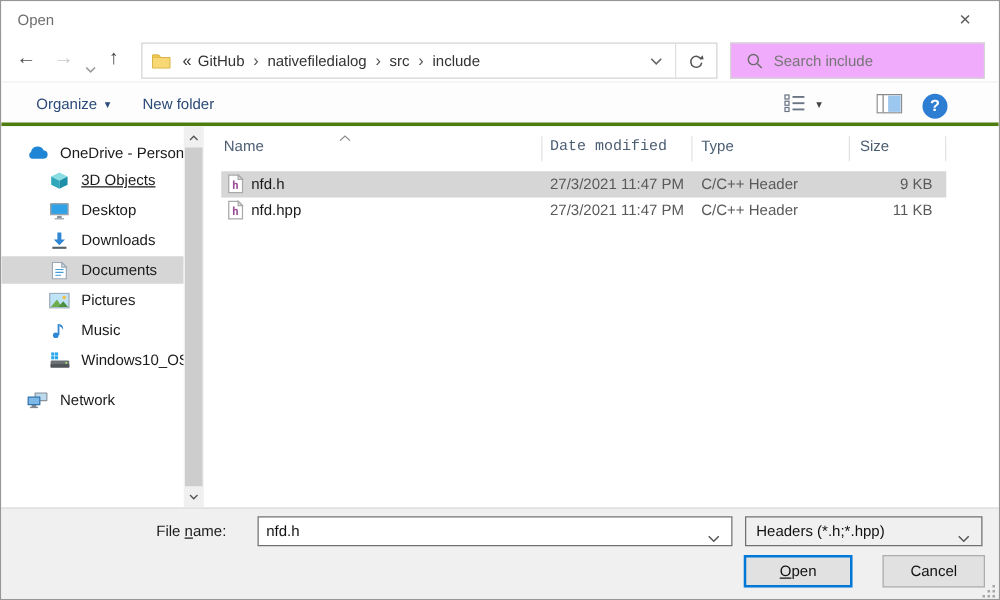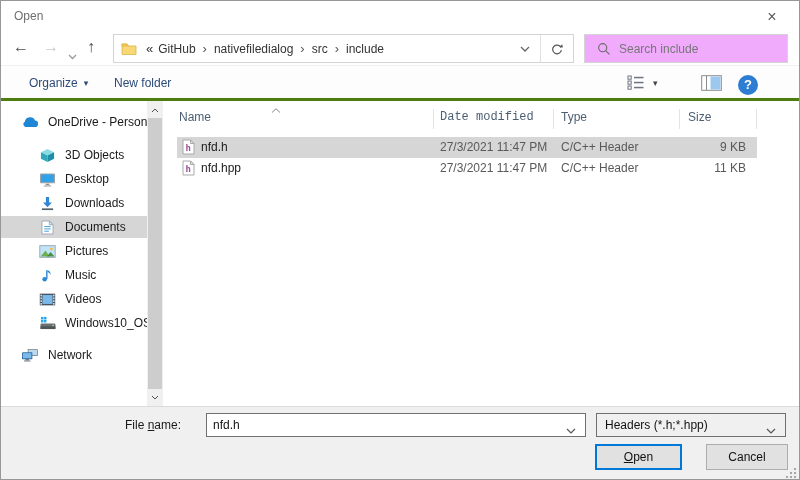--- a/index.html
+++ b/index.html
@@ -46,21 +46,21 @@
   .view-caret { font-size:9px; color:#444; }
   .help-circle { width:20px; height:20px; border-radius:50%; background:#2d7dd2; color:#fff; font-weight:bold; font-size:13px; text-align:center; line-height:20px; }
 
   
   .main { position:absolute; left:0; top:100px; right:0; height:305px; background:#fff; }
   .sidebar { position:absolute; left:0; top:0; width:146px; height:305px; overflow:hidden; }
   .si { display:flex; align-items:center; height:22px; padding-left:20px; gap:9px; white-space:nowrap; overflow:hidden; }
   .si.child { padding-left:37px; }
   .si.selected { background:#d6d6d6; }
   .si .ic { width:18px; height:16px; flex:none; display:flex; align-items:center; justify-content:center; }
-  .mt10 { margin-top:10px; } .mt6 { margin-top:11px; } .mt2 { margin-top:2px; }
+  .mt10 { margin-top:10px; } .mt6 { margin-top:0;text-decoration:underline; } .mt2 { margin-top:2px; }
   .sb-scroll { position:absolute; left:146px; top:0; width:16px; height:305px; background:#f0f0f0; }
   .sb-arrow { position:absolute; left:0; width:16px; height:16px; display:flex; align-items:center; justify-content:center; }
   .sb-arrow.up { top:1px; } .sb-arrow.down { bottom:1px; }
   .sb-thumb { position:absolute; left:1px; right:1px; top:17px; height:271px; background:#cdcdcd; }
 
   .filearea { position:absolute; left:162px; top:0; width:638px; height:305px; }
   .hdr { position:absolute; top:9px; color:#4c5e73; cursor:default; }
   .hdr-name { left:16px; } .hdr-date { left:277px;font-family:Liberation Mono, monospace; } .hdr-type { left:398px; } .hdr-size { left:525px; }
   .sort-caret { position:absolute; left:108px; top:1px; }
   .hsep { position:absolute; top:8px; width:1px; height:20px; background:#e3e3e3; }
@@ -250,37 +250,20 @@
           <svg width="14" height="15" viewBox="0 0 16 16">
               <circle cx="5.3" cy="12.2" r="2.6" fill="#2f86d2"></circle>
               <rect x="7" y="2" width="1.6" height="10" fill="#2f86d2"></rect>
               <path d="M8.6 2 c3.2 1 3.8 3.2 3.2 5.4 c-.5-1.7-1.6-2.8-3.2-3.3 z" fill="#2f86d2"></path>
             </svg>
         </span>
         <span>Music</span>
       </div>
       <div class="si child mt2">
         <span class="ic">
-          <svg width="17" height="13" viewBox="0 0 18 14">
-              <rect x="0.7" y="0.7" width="16.6" height="12.6" fill="#4a5560"></rect>
-              <rect x="3.6" y="2.2" width="10.8" height="9.6" fill="#7db9e8"></rect>
-              <rect x="1.5" y="1.8" width="1.3" height="1.8" fill="#fff"></rect>
-              <rect x="1.5" y="4.8" width="1.3" height="1.8" fill="#fff"></rect>
-              <rect x="1.5" y="7.8" width="1.3" height="1.8" fill="#fff"></rect>
-              <rect x="1.5" y="10.8" width="1.3" height="1.8" fill="#fff"></rect>
-              <rect x="15.2" y="1.8" width="1.3" height="1.8" fill="#fff"></rect>
-              <rect x="15.2" y="4.8" width="1.3" height="1.8" fill="#fff"></rect>
-              <rect x="15.2" y="7.8" width="1.3" height="1.8" fill="#fff"></rect>
-              <rect x="15.2" y="10.8" width="1.3" height="1.8" fill="#fff"></rect>
-            </svg>
-        </span>
-        <span>Videos</span>
-      </div>
-      <div class="si child mt2">
-        <span class="ic">
           <svg width="17" height="14" viewBox="0 0 18 15">
               <rect x="2" y="1" width="2.7" height="2.7" fill="#28a8ea"></rect>
               <rect x="5.2" y="1" width="2.7" height="2.7" fill="#28a8ea"></rect>
               <rect x="2" y="4.2" width="2.7" height="2.7" fill="#28a8ea"></rect>
               <rect x="5.2" y="4.2" width="2.7" height="2.7" fill="#28a8ea"></rect>
               <rect x="1.5" y="8" width="16" height="6" rx="1" fill="#6b7075"></rect>
               <rect x="1.5" y="11" width="16" height="3" fill="#50555a"></rect>
               <circle cx="15" cy="10" r="0.9" fill="#9fe066"></circle>
             </svg>
         </span>

